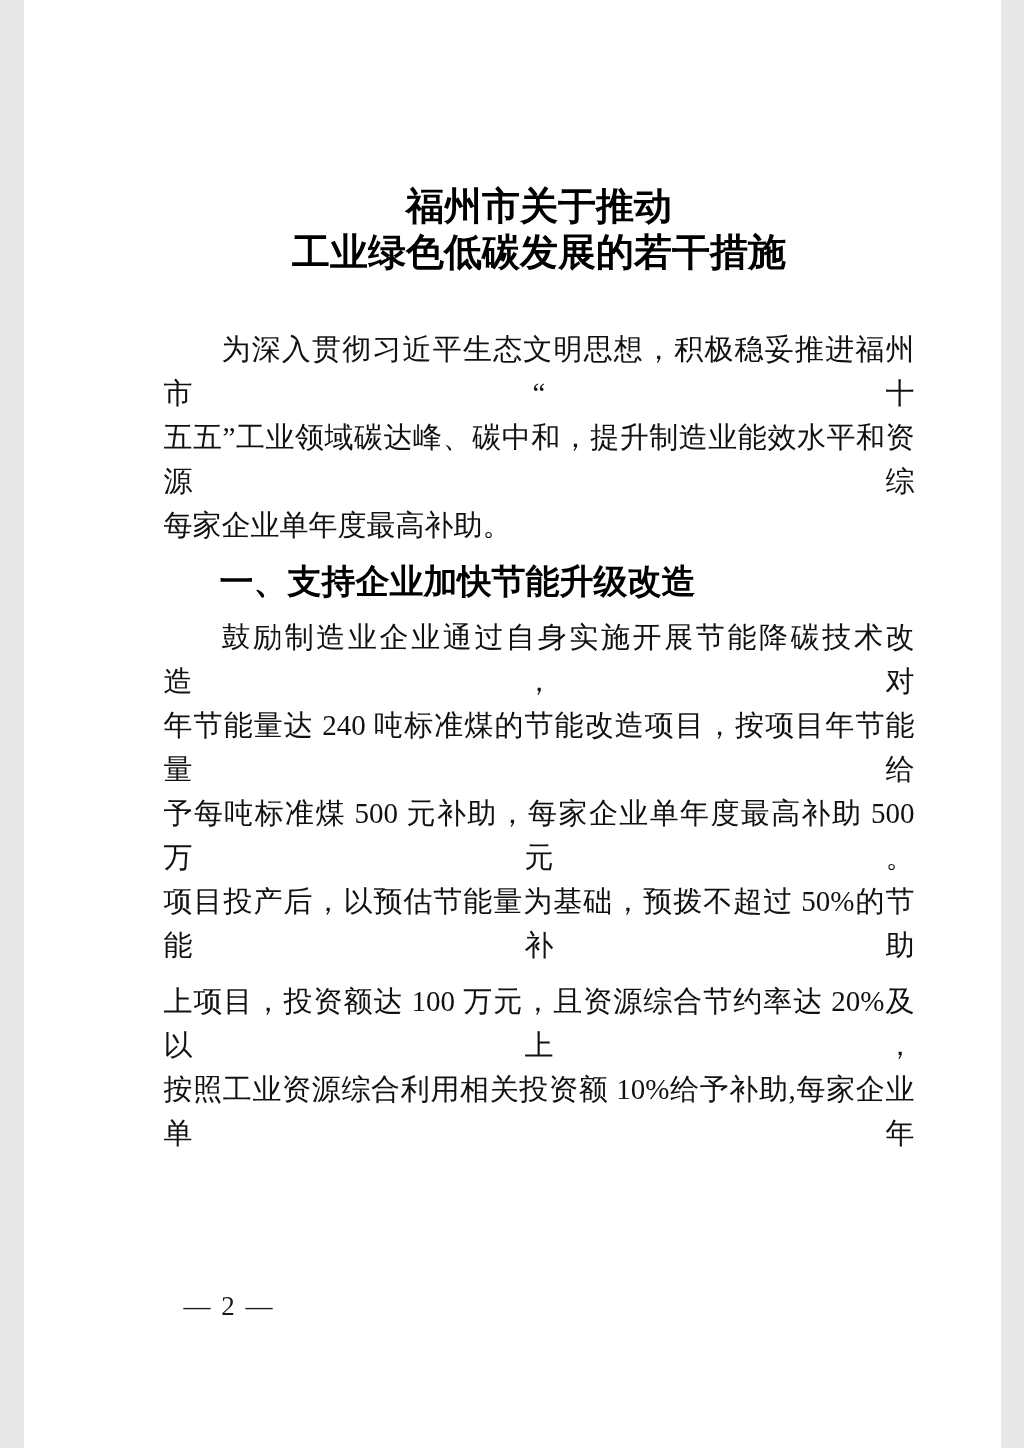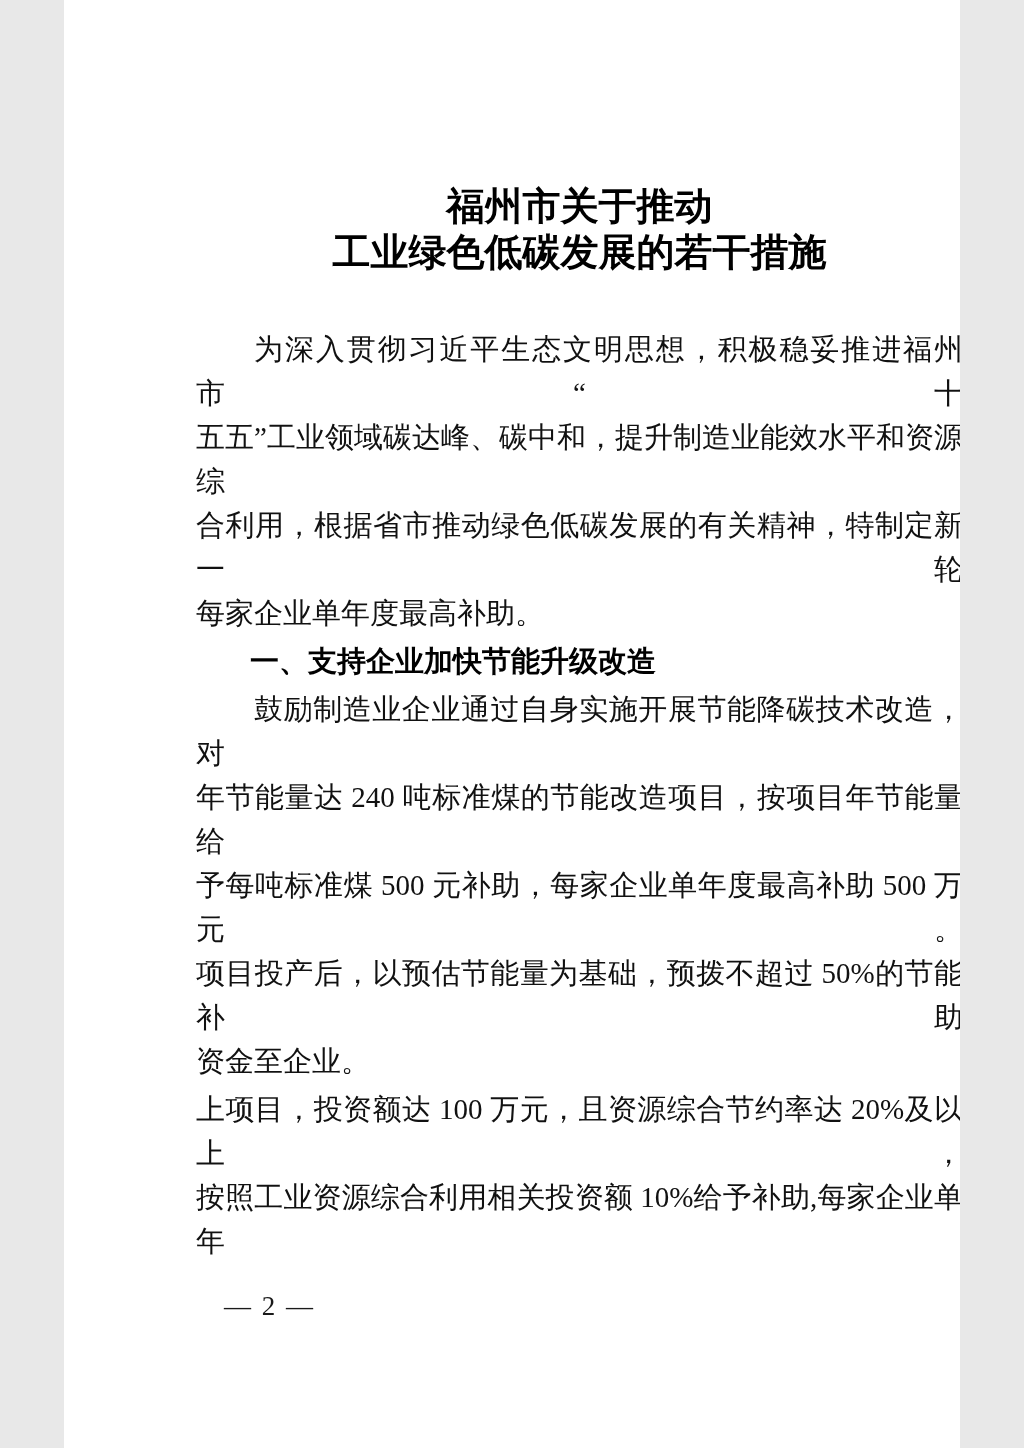--- a/index.html
+++ b/index.html
@@ -2,21 +2,21 @@
 <html><head>
 <meta charset="utf-8">
 <style>
   html, body {
     margin: 0;
     padding: 0;
     background: #e8e8e8;
   }
   .page {
     position: relative;
-    width: 896px;
+    width: 977px;
     height: 1448px;
     margin: 0 auto;
     background: #ffffff;
     color: #000000;
     overflow: hidden;
   }
   .content {
     position: absolute;
     left: 128px;
     top: 183px;
@@ -31,38 +31,38 @@
     text-align: center;
     color: #000000;
   }
   .title-line { display: block; }
   .body-text {
     font-family: "Liberation Serif", "DejaVu Serif", serif;
     font-size: 29px;
     line-height: 44px;
     color: #111111;
   }
-  .para { margin: 4px; padding: 0; }
+  .para { margin: 12px; padding: 0; }
   .line {
     display: block;
     text-align: justify;
     text-align-last: justify;
     -moz-text-align-last: justify;
     white-space: normal;
   }
   .line.first { text-indent: 2em; }
   .line.last {
     text-align-last: left;
     -moz-text-align-last: left;
   }
   .heading {
     margin: 0;
     font-family: "Liberation Sans", "DejaVu Sans", sans-serif;
     font-weight: bold;
-    font-size: 29px;
+    font-size: 34px;
     line-height: 44px;
     text-indent: 2em;
     color: #000000;
   }
   .footer {
     position: absolute;
     left: 160px;
     top: 1290px;
     font-family: "Liberation Serif", "DejaVu Serif", serif;
     font-size: 27px;
@@ -80,31 +80,29 @@
     <h1 class="title">
       <span class="title-line">福州市关于推动</span>
       <span class="title-line">工业绿色低碳发展的若干措施</span>
     </h1>
 
     <div class="body-text">
 
       <p class="para">
         <span class="line first">为深入贯彻习近平生态文明思想，积极稳妥推进福州市“十</span>
         <span class="line">五五”工业领域碳达峰、碳中和，提升制造业能效水平和资源综</span>
-        <span class="line">合利用，根据省市推动绿色低碳发展的有关精神，特制定新一轮</span>
         <span class="line last">每家企业单年度最高补助。</span>
       </p>
 
       <h2 class="heading">一、支持企业加快节能升级改造</h2>
       <p class="para">
         <span class="line first">鼓励制造业企业通过自身实施开展节能降碳技术改造，对</span>
         <span class="line">年节能量达 240 吨标准煤的节能改造项目，按项目年节能量给</span>
         <span class="line">予每吨标准煤 500 元补助，每家企业单年度最高补助 500 万元。</span>
         <span class="line">项目投产后，以预估节能量为基础，预拨不超过 50%的节能补助</span>
-        <span class="line last">资金至企业。</span>
       </p>
 
       <p class="para">
         <span class="line">上项目，投资额达 100 万元，且资源综合节约率达 20%及以上，</span>
         <span class="line">按照工业资源综合利用相关投资额 10%给予补助,每家企业单年</span>
 
       </p>
 
     </div>
   </div>

